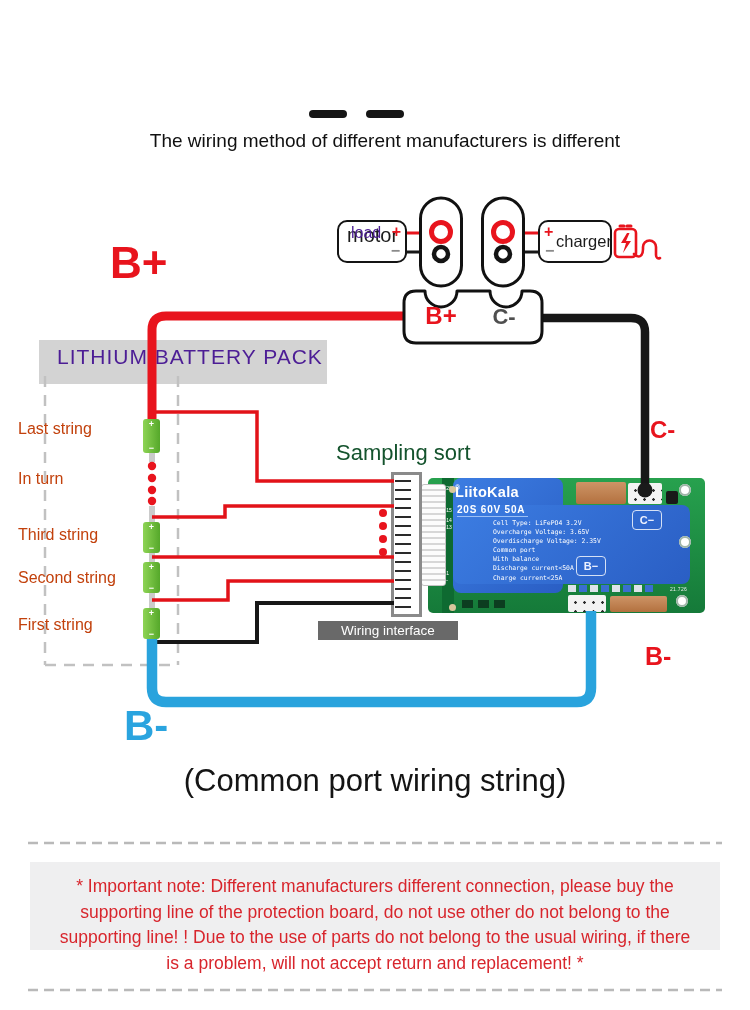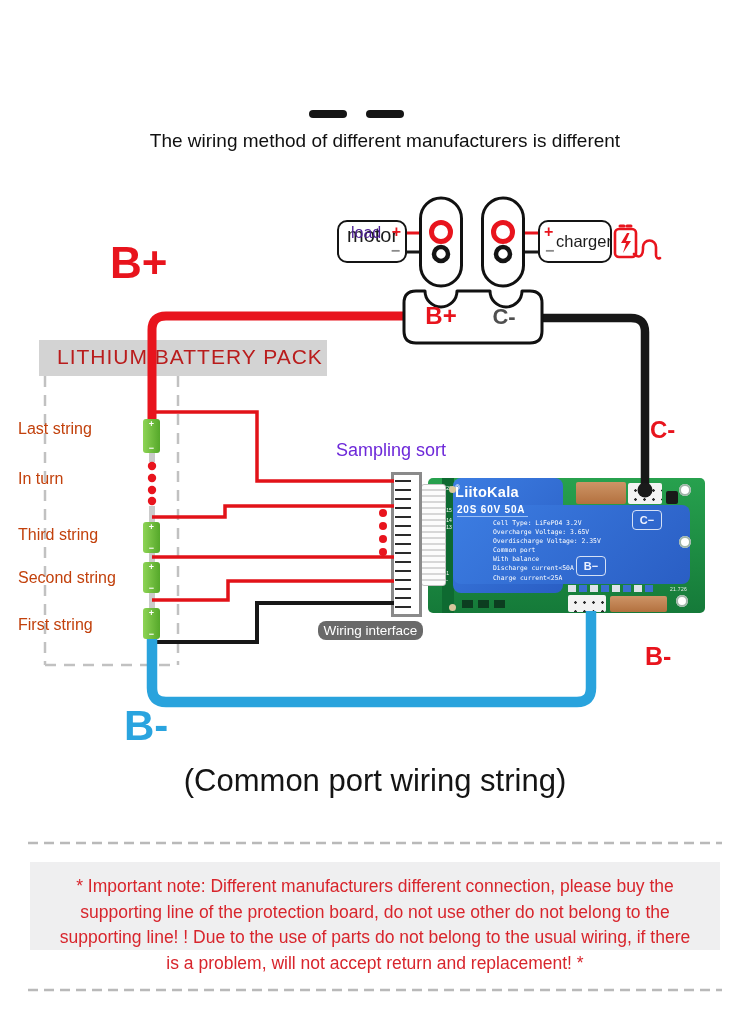--- a/index.html
+++ b/index.html
@@ -34,27 +34,27 @@
   .blk-bplus{left:420px;top:302px;width:42px;text-align:center;font-size:24px;font-weight:bold;
              color:#e8141d;z-index:3;}
   .blk-cminus{left:486px;top:304px;width:36px;text-align:center;font-size:22px;font-weight:bold;
               color:#4f4f4f;z-index:3;}
 
   
   .bplus-main{left:110px;top:238px;font-size:44px;font-weight:bold;color:#e8141d;z-index:3;}
   .bminus-main{left:124px;top:702px;font-size:42px;font-weight:bold;color:#2aa4df;z-index:3;}
   .cminus-wire{left:650px;top:416px;font-size:24px;font-weight:bold;color:#e8141d;z-index:3;}
   .bminus-wire{left:645px;top:642px;font-size:25px;font-weight:bold;color:#e8141d;z-index:3;}
-  .sampling{left:336px;top:440px;font-size:18px;color:#6d28d9;z-index:3;}
-  .wiring-lbl{left:318px;top:621px;width:105px;height:19px;background:#696969;color:#fff;
-              font-size:13.5px;text-align:center;line-height:19px;z-index:3;border-radius:8px;}
+  .sampling{left:336px;top:440px;font-size:22px;color:#14532d;z-index:3;}
+  .wiring-lbl{left:318px;top:621px;width:140px;height:19px;background:#696969;color:#fff;
+              font-size:13.5px;text-align:center;line-height:19px;z-index:3;}
   .caption{left:0;right:0;top:763px;text-align:center;font-size:31px;color:#141414;z-index:3;}
 
   
-  .pack-header{left:39px;top:340px;width:288px;height:36px;background:#d3d3d3;color:#b91c1c;
+  .pack-header{left:39px;top:340px;width:288px;height:44px;background:#d3d3d3;color:#4c1d95;
                font-size:21px;line-height:33px;padding-left:18px;box-sizing:border-box;
                letter-spacing:1px;z-index:1;}
   .stringlbl{left:18px;width:118px;text-align:left;font-size:16px;color:#c2410c;z-index:3;}
   .s1{top:420px}.s2{top:470px}.s3{top:526px}.s4{top:569px}.s5{top:616px}
   .batt{left:143px;width:17px;border-radius:3px;background:linear-gradient(90deg,#8ed455,#55a82a);
         color:#fff;font-weight:bold;font-size:9px;display:flex;flex-direction:column;
         justify-content:space-between;align-items:center;box-sizing:border-box;padding:1px 0;
         z-index:3;line-height:8px;}
   .batt-last{top:419px;height:34px}.batt-3{top:522px;height:31px}
   .batt-2{top:562px;height:31px}.batt-1{top:608px;height:31px}

